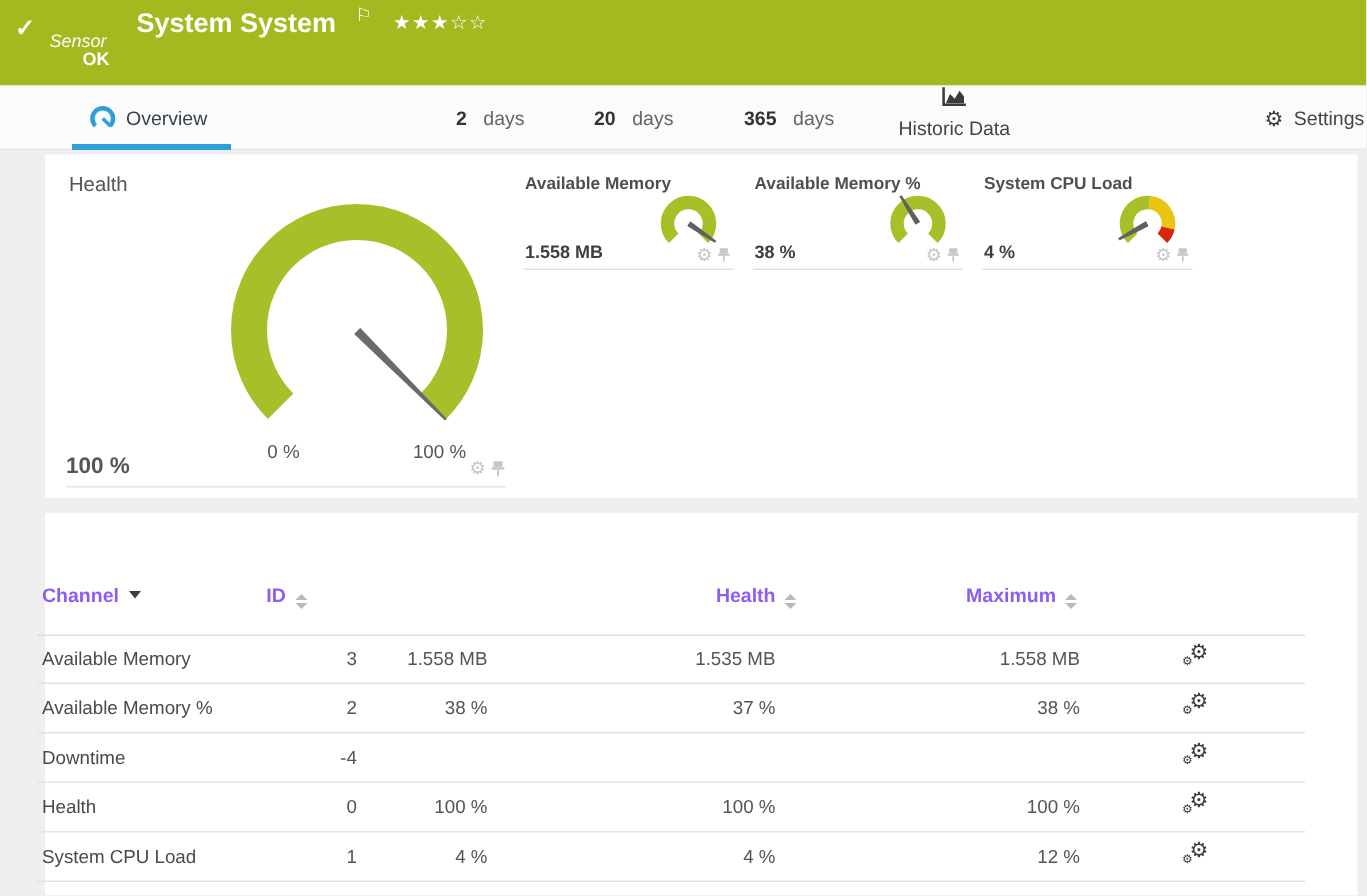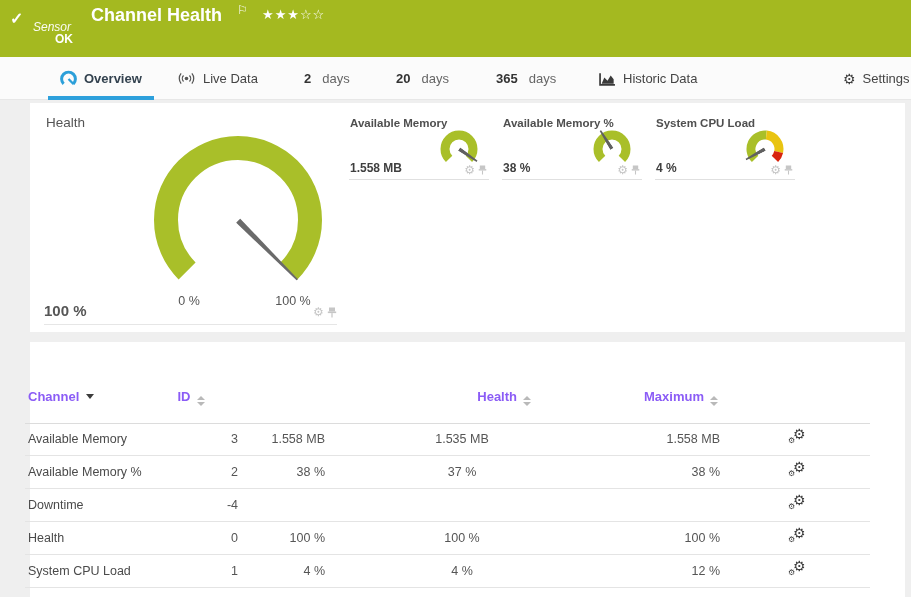--- a/index.html
+++ b/index.html
@@ -13,21 +13,21 @@
   .tb-kind  { position:absolute; left:33px; top:20px; font-size:12px; font-style:italic; font-weight:400; color:rgba(255,255,255,.95); }
   .tb-title { position:absolute; left:91px; top:5px; font-size:18px; font-weight:bold; }
   .tb-flag  { position:absolute; left:237px; top:3px; font-size:12px; }
   .tb-stars { position:absolute; left:262px; top:7px; font-size:13px; letter-spacing:1px; }
   .tb-status{ position:absolute; left:55px; top:32px; font-size:12px; font-weight:bold; }
 
   
   .tabs { position:absolute; left:0; top:57px; width:911px; height:43px; background:#fbfbfb; border-bottom:1px solid #e7e7e7; }
   .tab { position:absolute; top:0; height:43px; display:flex; align-items:center; gap:7px; font-size:13px; color:#444; cursor:default; }
   .tab .lbl { white-space:nowrap; }
-  .tab-active .lbl { color:#33424f; font-weight:bold; }
+  .tab-active .lbl { color:#33424f; font-weight:normal; }
   .tab-underline { position:absolute; left:48px; top:39px; width:106px; height:4px; background:#2da0dc; }
   .tab-num { font-weight:bold; color:#333; margin-right:4px; }
   .ticon { display:inline-block; line-height:0; }
   .gear-glyph { font-size:14px; color:#3d3d3d; line-height:1; }
 
   
   .panel { position:absolute; background:#fff; }
   .panel-gauges { left:30px; top:103px; width:875px; height:229px; }
   .panel-table  { left:30px; top:342px; width:875px; height:255px; }
 
@@ -70,79 +70,65 @@
   .sort .u { border-bottom:4px solid #b9b9b9; }
   .sort .d { border-top:4px solid #b9b9b9; }
 
   .trow { position:absolute; left:25px; width:845px; height:33px; border-bottom:1px solid #e4e4e4; font-size:12.5px; color:#555; }
   .trow-0 { top:423px; } .trow-1 { top:456px; } .trow-2 { top:489px; }
   .trow-3 { top:522px; } .trow-4 { top:555px; }
   .td { position:absolute; top:9px; }
   .td-channel { left:3px; color:#4a4a4a; }
   .td-id { left:105px; width:108px; text-align:right; }
   .td-last { left:220px; width:80px; text-align:right; }
-  .td-min { left:382px; width:110px; text-align:center; }
+  .td-min { left:382px; width:110px; text-align:right; }
   .td-max { left:585px; width:110px; text-align:right; }
   .td-action { left:763px; top:6px; width:20px; height:20px; cursor:pointer; }
   .two-gears { position:relative; display:block; width:20px; height:20px; }
   .two-gears .g-big { position:absolute; left:5px; top:-2px; font-size:14px; color:#3d3d3d; line-height:1; }
   .two-gears .g-small { position:absolute; left:0px; top:8px; font-size:8px; color:#3d3d3d; line-height:1; }
   .pin-svg { display:inline-block; line-height:0; }
 </style>
 </head>
 <body>
 
 <div class="screen">
 
   <header class="topbar">
     <span class="tb-check">✓</span>
     <span class="tb-kind">Sensor</span>
-    <span class="tb-title">Channel Health</span>
+    <span class="tb-title">System System</span>
     <span class="tb-flag">⚐</span>
     <span class="tb-stars"><span>★★★</span><span>☆☆</span></span>
     <span class="tb-status">OK</span>
   </header>
 
   <nav class="tabs">
     <div class="tab tab-active" style="left:60px;">
       <span class="ticon">
         <svg width="17" height="17" viewBox="0 0 16 16">
             <path d="M3.4 13.1 A6.5 6.5 0 1 1 12.6 13.1" fill="none" stroke="#2b9fd9" stroke-width="2.8"></path>
             <path d="M8 8.5 L12.9 13.4" stroke="#2b9fd9" stroke-width="2.2"></path>
           </svg>
       </span>
       <span class="lbl">Overview</span>
     </div>
-    <div class="tab" style="left:177px;">
-      <span class="ticon">
-        <svg width="19" height="15" viewBox="0 0 18 14">
-            <g fill="none" stroke="#555" stroke-width="1.2">
-              <path d="M6.2 4.2 a4 4 0 0 0 0 5.6"></path>
-              <path d="M3.9 2.2 a7.5 7.5 0 0 0 0 9.6"></path>
-              <path d="M11.8 4.2 a4 4 0 0 1 0 5.6"></path>
-              <path d="M14.1 2.2 a7.5 7.5 0 0 1 0 9.6"></path>
-            </g>
-            <circle cx="9" cy="7" r="1.7" fill="#555"></circle>
-          </svg>
-      </span>
-      <span class="lbl">Live Data</span>
-    </div>
     <div class="tab" style="left:304px;">
       <span class="tab-num">2</span>
       <span class="lbl" style="color:#666;">days</span>
     </div>
     <div class="tab" style="left:396px;">
       <span class="tab-num">20</span>
       <span class="lbl" style="color:#666;">days</span>
     </div>
     <div class="tab" style="left:496px;">
       <span class="tab-num">365</span>
       <span class="lbl" style="color:#666;">days</span>
     </div>
-    <div class="tab" style="left:599px;">
+    <div class="tab" style="left:599px;flex-direction:column;">
       <span class="ticon">
         <svg width="17" height="14" viewBox="0 0 16 13">
             <path d="M1 1 V12 H15" fill="none" stroke="#3a3a3a" stroke-width="1.6"></path>
             <path d="M2.5 11 L5 5.2 L8 8.2 L11 3.2 L13.8 6.8 V11 Z" fill="#3a3a3a"></path>
           </svg>
       </span>
       <span class="lbl">Historic Data</span>
     </div>
     <div class="tab" style="left:754px;margin-top:36px;">
       <span class="ticon">

